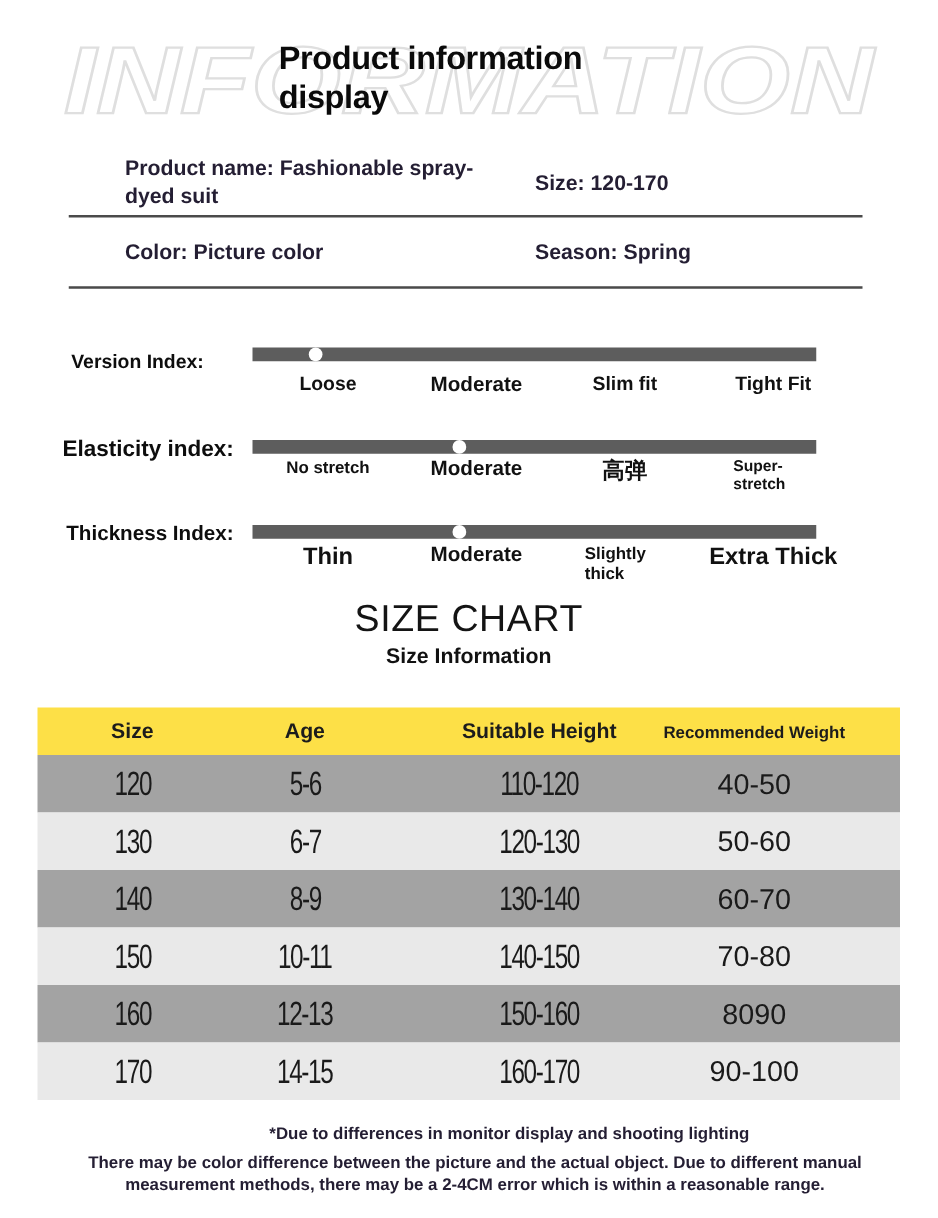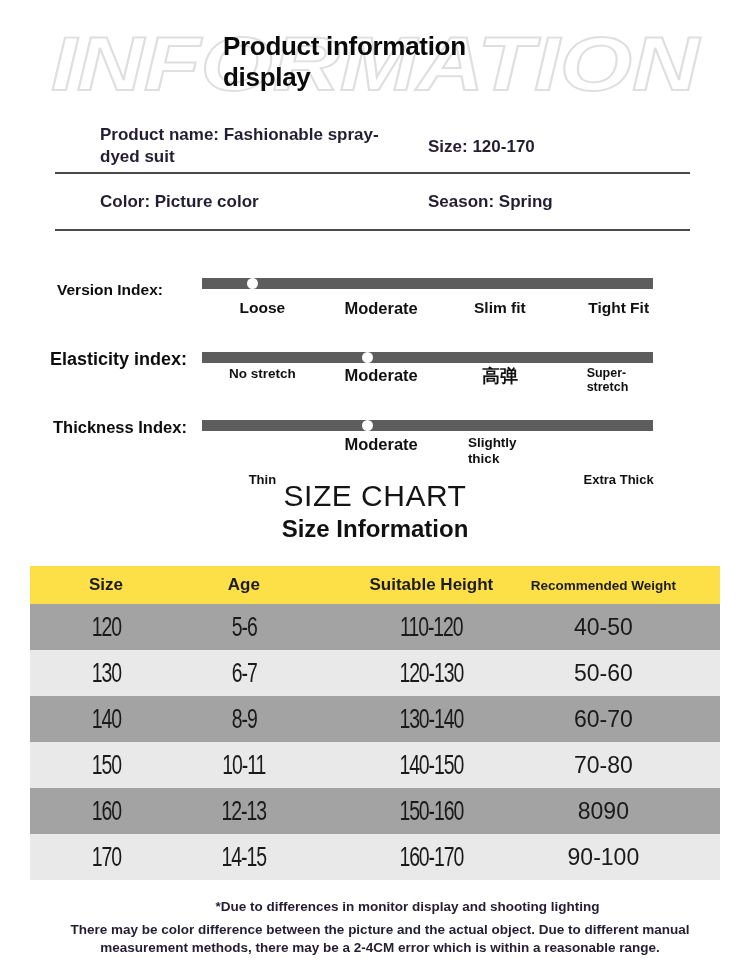--- a/index.html
+++ b/index.html
@@ -31,29 +31,29 @@
   #row-elastic   .idx-label { left:50px; top:4px;  font-size:18px; }
   #row-thickness .idx-label { left:53px; top:5px;  font-size:16.5px; }
   .idx-bar { position:absolute; left:202px; top:7px; width:451px; height:11px; background:#5d5d5d; }
   .idx-dot { position:absolute; top:0; width:11px; height:11px; border-radius:50%; background:#fff; }
   .idx-opts { position:absolute; left:203px; width:475px; display:flex; }
   #row-version   .idx-opts { top:28px; }
   #row-elastic   .idx-opts { top:21px; }
   #row-thickness .idx-opts { top:22px; }
   .opt { flex:1 1 0; text-align:center; font-weight:bold; color:#111; line-height:1.15; }
   .opt .inner { display:inline-block; }
-  .f12 { font-size:12.5px; } .f13 { font-size:13.5px; } .f14 { font-size:13px;margin-top:38px; }
+  .f12 { font-size:12.5px; } .f13 { font-size:13.5px; } .f14 { font-size:19px; }
   .f15 { font-size:15.5px; } .f16 { font-size:16.5px; } .f18 { font-size:18px; font-weight:600; }
   .wrapnarrow .inner { max-width:64px; text-align:left; }
 
   
   .sc-title { position:absolute; left:0; top:479px; width:750px; text-align:center;
               font-size:30px; font-weight:400; letter-spacing:0.5px; color:#141414; }
   .sc-sub   { position:absolute; left:0; top:515px; width:750px; text-align:center;
-              font-size:24px; font-weight:bold; color:#111; }
+              font-size:17px; font-weight:bold; color:#111; }
 
   
   .stable { position:absolute; left:30px; top:566px; width:690px; }
   .thead { height:38px; background:#fde047; }
   .trow  { height:46px; background:#a3a3a3; }
   .trow.alt { background:#e9e9e9; }
   .thead, .trow { display:grid; grid-template-columns:22% 18% 32% 28%; }
   .cell { display:flex; align-items:center; justify-content:center; color:#161616; }
   .c3 { padding-left:30px; } .c4 { padding-right:40px; }
   .th { font-weight:bold; font-size:17px; color:#1c1c1c; white-space:nowrap; }

